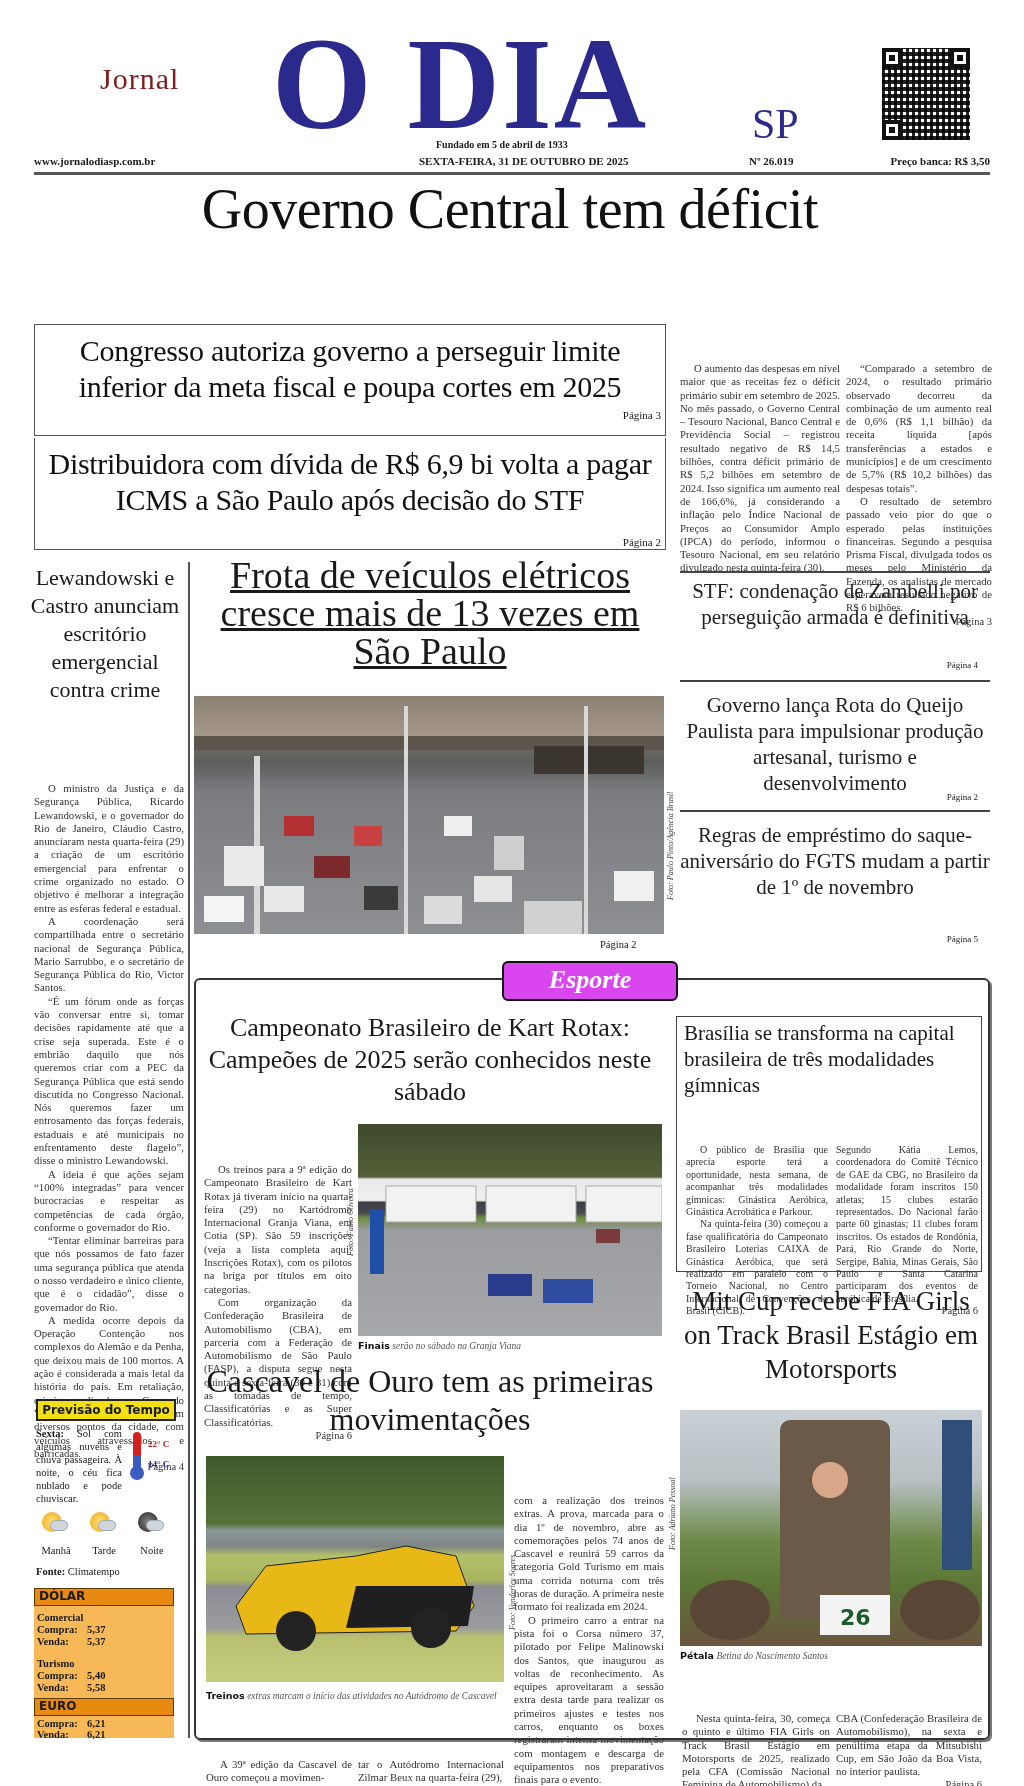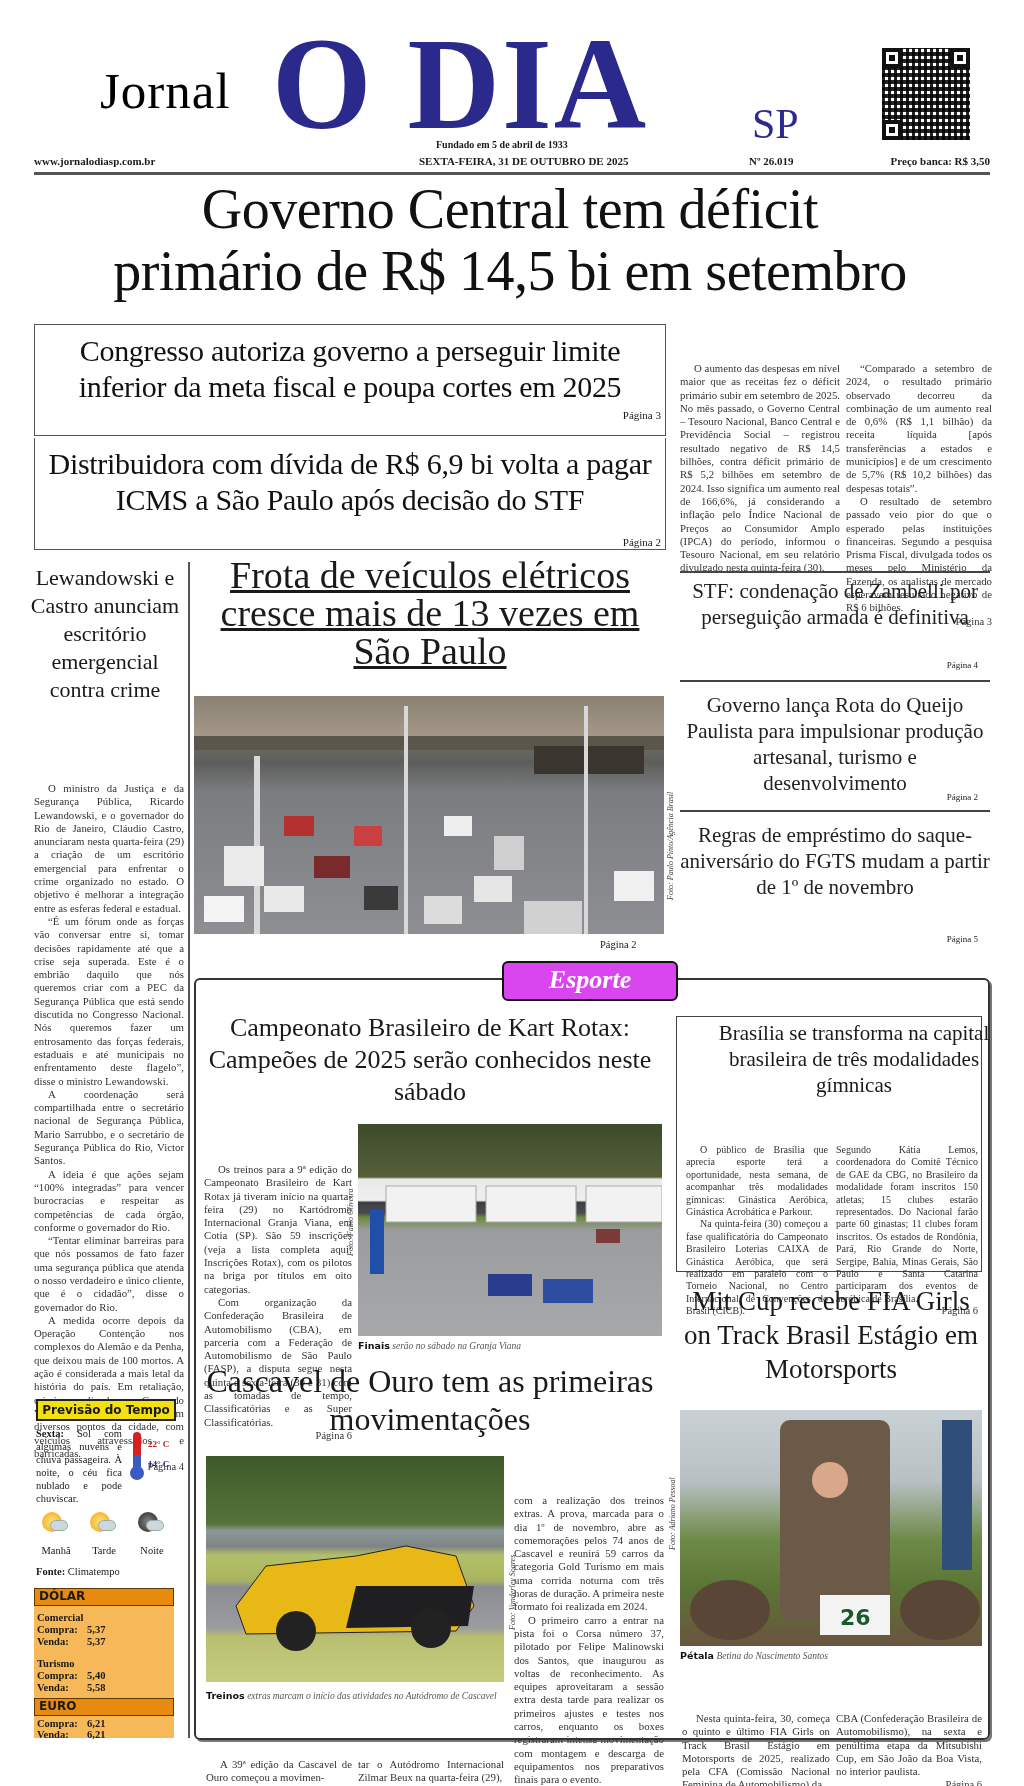--- a/index.html
+++ b/index.html
@@ -1,21 +1,21 @@
 <!DOCTYPE html>
 <html><head>
 <meta charset="utf-8">
 <style>
   * { box-sizing: border-box; margin: 0; padding: 0; }
   html, body { width: 1024px; height: 1786px; background: #fff; overflow: hidden; }
   body { font-family: "Liberation Serif", "DejaVu Serif", serif; color: #1a1a1a; position: relative; }
   .abs { position: absolute; }
 
   
-  .mast-jornal { left: 100px; top: 62px; font-size: 51px; color: #000000; letter-spacing: 1px; }
+  .mast-jornal { left: 100px; top: 62px; font-size: 30px; color: #7f1d1d; letter-spacing: 1px; }
   .mast-title { left: 272px; top: 20px; font-size: 128px; font-weight: bold; color: #2b2a8c; line-height: 1; letter-spacing: 2px; transform: scaleY(1.03); }
   .mast-sp { left: 752px; top: 62px; font-size: 42px; color: #2b2a8c; margin-top: 38px; }
   .qr { left: 882px; top: 48px; width: 88px; height: 92px; background:
       repeating-linear-gradient(90deg, #222 0 3px, #fff 3px 6px),
       repeating-linear-gradient(0deg, #222 0 4px, #fff 4px 7px);
       background-blend-mode: multiply; }
   .qr .corner { position: absolute; width: 20px; height: 20px; border: 4px solid #111; background: #fff; }
   .qr .corner::after { content: ""; position: absolute; left: 3px; top: 3px; width: 6px; height: 6px; background: #111; }
   .founded { left: 436px; top: 139px; font-size: 10px; font-weight: bold; }
   .infobar { left: 34px; top: 155px; width: 956px; font-size: 11px; font-weight: bold; display: flex; }
@@ -90,21 +90,21 @@
 
   .cascavel-hl { left: 200px; top: 1362px; width: 460px; font-size: 32px; line-height: 38px; text-align: center; }
   .photo-car { left: 206px; top: 1456px; width: 298px; height: 226px; background:
       linear-gradient(180deg, #3e5a2a 0%, #56733a 30%, #8c9898 33%, #7e8585 40%, #b3c06a 44%, #a9b45e 55%, #8a8d92 58%, #9a9ca0 76%, #b8c070 80%, #c6cc7e 100%); }
   .car-caption { left: 206px; top: 1690px; width: 298px; font-size: 9.5px; line-height: 12px; }
   .cas-body-a { left: 206px; top: 1718px; width: 146px; }
   .cas-body-b { left: 358px; top: 1718px; width: 146px; }
   .cas-body-c { left: 514px; top: 1454px; width: 150px; }
 
   .brasilia-box { left: 676px; top: 1016px; width: 306px; height: 256px; border: 1.5px solid #444; }
-  .brasilia-hl { left: 708px; top: 1020px; width: 292px; font-size: 21px; line-height: 26px; text-align: center; }
+  .brasilia-hl { left: 684px; top: 1020px; width: 292px; font-size: 21px; line-height: 26px; text-align: left; }
   .bras-a { left: 686px; top: 1104px; width: 142px; font-size: 10px; line-height: 12.4px; }
   .bras-b { left: 836px; top: 1104px; width: 142px; font-size: 10px; line-height: 12.4px; }
 
   .mit-hl { left: 676px; top: 1284px; width: 310px; font-size: 27px; line-height: 34px; text-align: center; }
   .photo-girl { left: 680px; top: 1410px; width: 302px; height: 236px; background:
       linear-gradient(180deg, #c9d1d6 0%, #b8c0c4 30%, #6e8a48 55%, #5b7535 75%, #6a5440 100%); }
   .girl-caption { left: 680px; top: 1650px; font-size: 9.5px; }
   .mit-a { left: 682px; top: 1672px; width: 148px; }
   .mit-b { left: 836px; top: 1672px; width: 146px; }
 
@@ -126,21 +126,20 @@
 <div class="abs infobar">
   <span class="site">www.jornalodiasp.com.br</span>
   <span class="date">SEXTA-FEIRA, 31 DE OUTUBRO DE 2025</span>
   <span class="num">Nº 26.019</span>
   <span class="price">Preço banca: R$ 3,50</span>
 </div>
 <div class="abs rule-top"></div>
 
 <div class="abs main-hl">
   <div>Governo Central tem déficit</div>
-  <div>primário de R$ 14,5 bi em setembro</div>
 </div>
 
 <div class="abs boxhl box1">
   <div class="hl">Congresso autoriza governo a perseguir limite inferior da meta fiscal e poupa cortes em 2025</div>
   <div class="pg">Página 3</div>
 </div>
 <div class="abs boxhl box2">
   <div class="hl">Distribuidora com dívida de R$ 6,9 bi volta a pagar ICMS a São Paulo após decisão do STF</div>
   <div class="pg" style="padding-top:18px">Página 2</div>
 </div>
@@ -150,22 +149,22 @@
 </div>
 <div class="abs body-txt lead-col2">
   <p>“Comparado a setembro de 2024, o resultado primário observado decorreu da combinação de um aumento real de 0,6% (R$ 1,1 bilhão) da receita líquida [após transferências a estados e municípios] e de um crescimento de 5,7% (R$ 10,2 bilhões) das despesas totais”.</p>
   <p>O resultado de setembro passado veio pior do que o esperado pelas instituições financeiras. Segundo a pesquisa Prisma Fiscal, divulgada todos os meses pelo Ministério da Fazenda, os analistas de mercado esperavam resultado negativo de R$ 6 bilhões.</p>
   <div class="pg-right">Página 3</div>
 </div>
 
 <div class="abs left-hl">Lewandowski e Castro anunciam escritório emergencial contra crime</div>
 <div class="abs body-txt left-body">
   <p>O ministro da Justiça e da Segurança Pública, Ricardo Lewandowski, e o governador do Rio de Janeiro, Cláudio Castro, anunciaram nesta quarta-feira (29) a criação de um escritório emergencial para enfrentar o crime organizado no estado. O objetivo é melhorar a integração entre as esferas federal e estadual.</p>
+  <p>A coordenação será compartilhada entre o secretário nacional de Segurança Pública, Mario Sarrubbo, e o secretário de Segurança Pública do Rio, Victor Santos.</p>
   <p>“É um fórum onde as forças vão conversar entre si, tomar decisões rapidamente até que a crise seja superada. Este é o embrião daquilo que nós queremos criar com a PEC da Segurança Pública que está sendo discutida no Congresso Nacional. Nós queremos fazer um entrosamento das forças federais, estaduais e até municipais no enfrentamento deste flagelo”, disse o ministro Lewandowski.</p>
-  <p>A coordenação será compartilhada entre o secretário nacional de Segurança Pública, Mario Sarrubbo, e o secretário de Segurança Pública do Rio, Victor Santos.</p>
   <p>A ideia é que ações sejam “100% integradas” para vencer burocracias e respeitar as competências de cada órgão, conforme o governador do Rio.</p>
   <p>“Tentar eliminar barreiras para que nós possamos de fato fazer uma segurança pública que atenda o nosso verdadeiro e único cliente, que é o cidadão”, disse o governador do Rio.</p>
   <p>A medida ocorre depois da Operação Contenção nos complexos do Alemão e da Penha, que deixou mais de 100 mortos. A ação é considerada a mais letal da história do país. Em retaliação, criminosos ligados ao Comando Vermelho interditaram ruas em diversos pontos da cidade, com veículos atravessados e barricadas.</p>
   <div class="pg-right">Página 4</div>
 </div>
 <div class="abs vrule-left"></div>
 
 <div class="abs weather-title">Previsão do Tempo</div>
 <div class="abs weather-text">
   <b>Sexta:</b>

